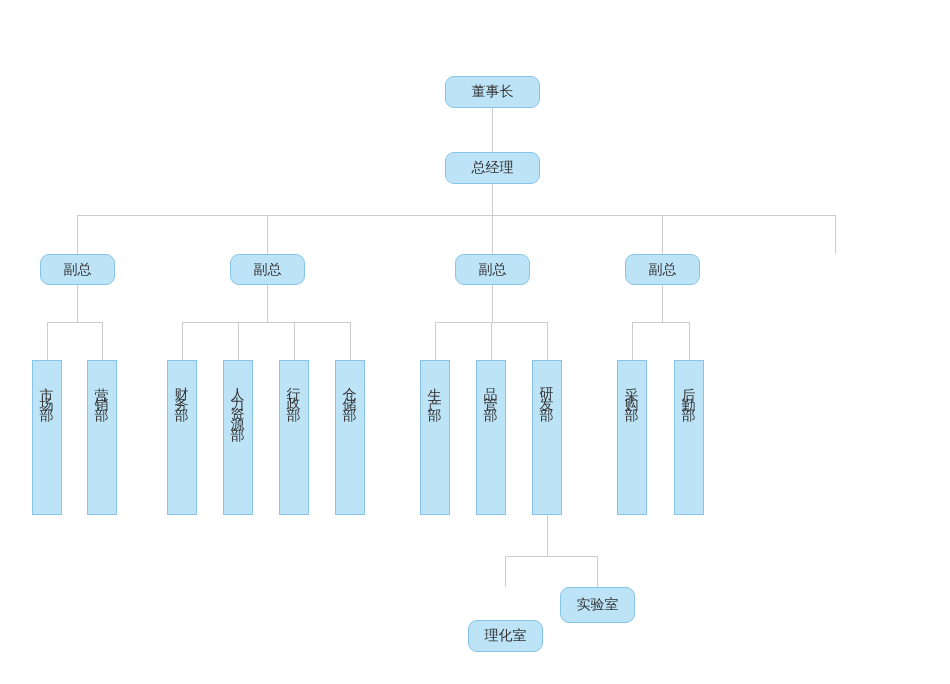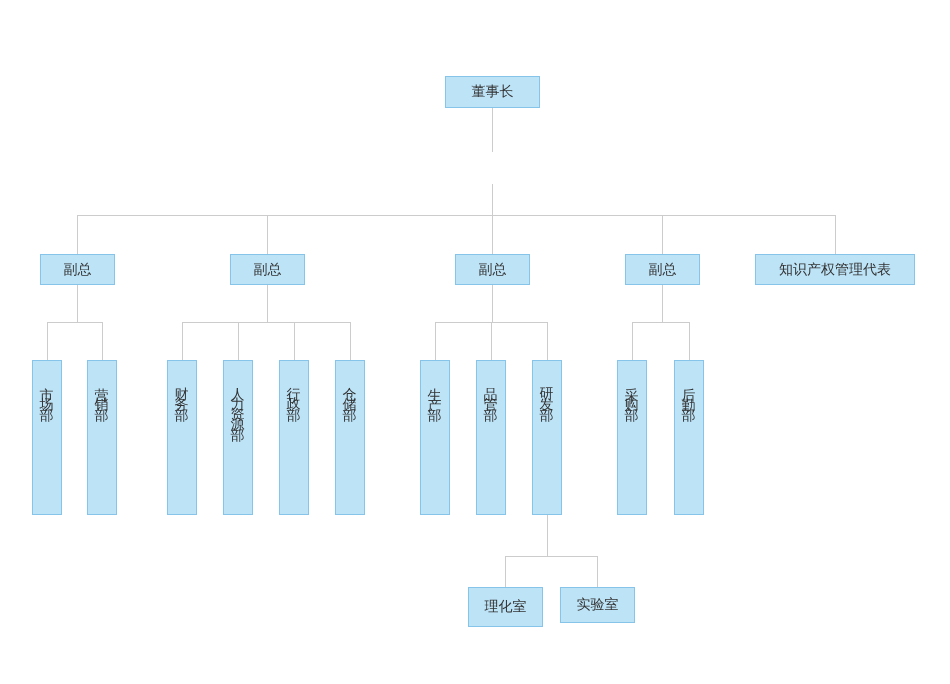--- a/index.html
+++ b/index.html
@@ -21,20 +21,21 @@
     background: var(--box-fill, #bde3f7);
     border: 1px solid var(--box-border, #86c5e9);
     font-size: 14px;
     color: var(--text, #333333);
   }
   .hbox {
     display: flex;
     align-items: center;
     justify-content: center;
     white-space: nowrap;
+    border-radius: 9px;
   }
   .vbox {
     width: 30px;
     height: 155px;
     display: flex;
     justify-content: center;
     align-items: flex-start;
   }
   .vbox .lbl {
     writing-mode: vertical-lr;
@@ -91,35 +92,35 @@
 
   <div class="vline" style="left:547px;top:515px;height:41px"></div>
   <div class="hline" style="left:505px;top:556px;width:93px"></div>
   <div class="vline" style="left:505px;top:556px;height:31px"></div>
   <div class="vline" style="left:597px;top:556px;height:31px"></div>
 
   <div class="hbox" style="left:445px;top:76px;width:95px;height:32px">
     <span class="lbl">董事长</span>
   </div>
 
+  <div class="hbox" style="left:445px;top:152px;width:95px;height:32px">
+    <span class="lbl">总经理</span>
+  </div>
 
   <div class="hbox" style="left:40px;top:254px;width:75px;height:31px">
     <span class="lbl">副总</span>
   </div>
   <div class="hbox" style="left:230px;top:254px;width:75px;height:31px">
     <span class="lbl">副总</span>
   </div>
   <div class="hbox" style="left:455px;top:254px;width:75px;height:31px">
     <span class="lbl">副总</span>
   </div>
   <div class="hbox" style="left:625px;top:254px;width:75px;height:31px">
     <span class="lbl">副总</span>
-  </div>
-  <div class="hbox" style="left:755px;top:254px;width:160px;height:31px">
-    <span class="lbl">知识产权管理代表</span>
   </div>
 
   <div class="vbox" style="left:32px;top:360px">
     <span class="lbl">市场部</span>
   </div>
   <div class="vbox" style="left:87px;top:360px">
     <span class="lbl">营销部</span>
   </div>
 
   <div class="vbox" style="left:167px;top:360px">
@@ -145,20 +146,20 @@
     <span class="lbl">研发部</span>
   </div>
 
   <div class="vbox" style="left:617px;top:360px">
     <span class="lbl">采购部</span>
   </div>
   <div class="vbox" style="left:674px;top:360px">
     <span class="lbl">后勤部</span>
   </div>
 
-  <div class="hbox" style="left:468px;top:587px;width:75px;height:40px">
+  <div class="hbox" style="left:468px;top:620px;width:75px;height:32px">
     <span class="lbl">理化室</span>
   </div>
   <div class="hbox" style="left:560px;top:587px;width:75px;height:36px">
     <span class="lbl">实验室</span>
   </div>
 
 </div>
 
 </body></html>

